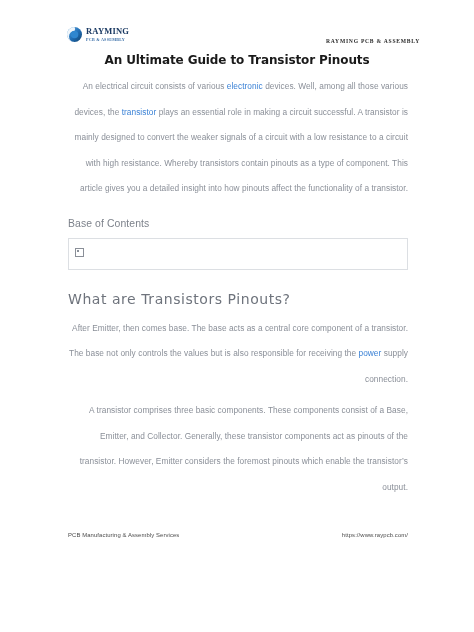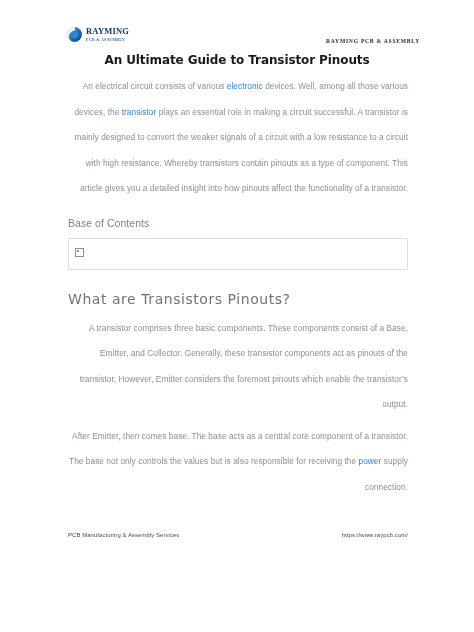--- a/index.html
+++ b/index.html
@@ -227,22 +227,22 @@
 
     <h2 class="toc-heading">Base of Contents</h2>
 
     <div class="toc-box">
       <span class="toc-placeholder"></span>
     </div>
 
     <h2 class="section-heading">What are Transistors Pinouts?</h2>
 
     <div class="section-body">
+      <p class="body-text"><span>After Emitter, then comes base. The base acts as a central core component of a transistor. The base not only controls the values but is also responsible for receiving the </span><a class="inline-link" href="#">power</a><span> supply connection.</span></p>
       <p class="body-text">A transistor comprises three basic components. These components consist of a Base, Emitter, and Collector. Generally, these transistor components act as pinouts of the transistor. However, Emitter considers the foremost pinouts which enable the transistor’s output.</p>
-      <p class="body-text"><span>After Emitter, then comes base. The base acts as a central core component of a transistor. The base not only controls the values but is also responsible for receiving the </span><a class="inline-link" href="#">power</a><span> supply connection.</span></p>
     </div>
 
   </div>
 
   <div class="footer">
     <span>PCB Manufacturing &amp; Assembly Services</span>
     <span class="footer-right">https://www.raypcb.com/</span>
   </div>
 
 </div>

